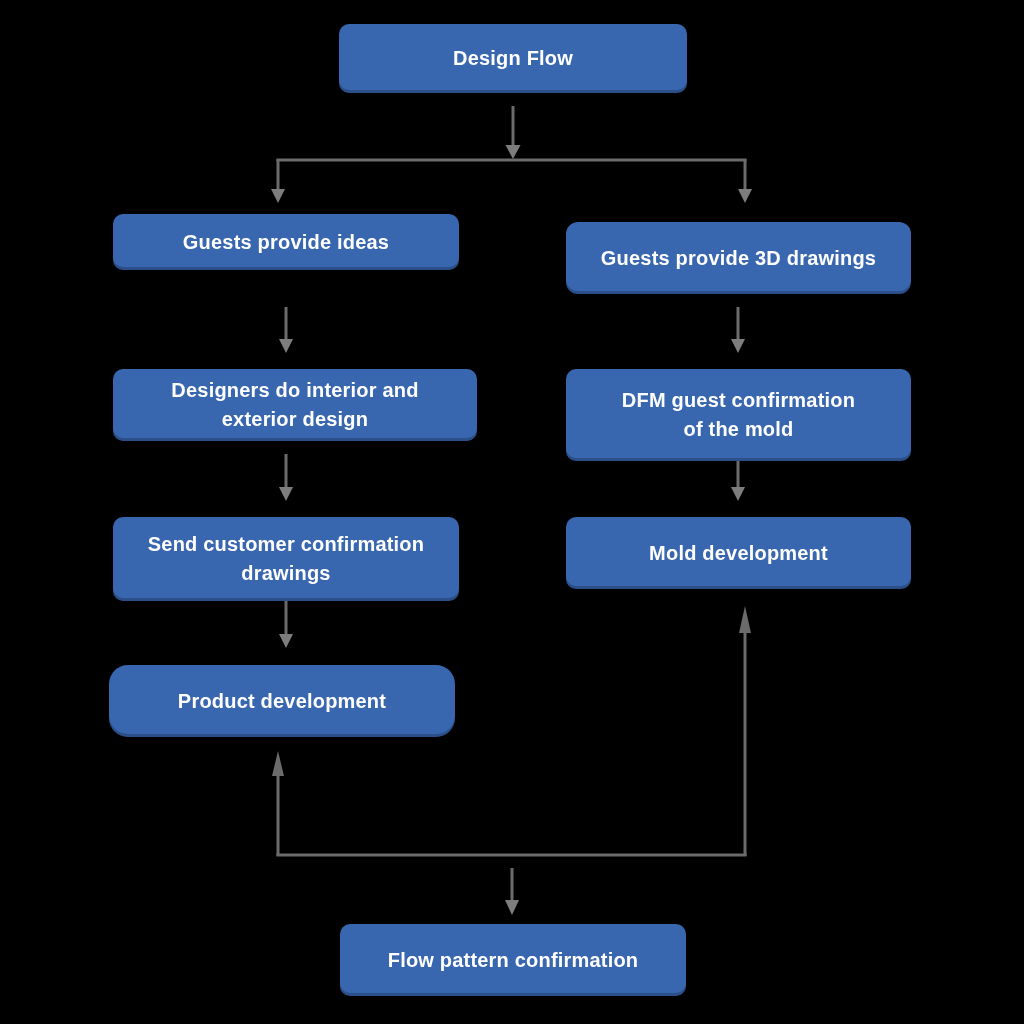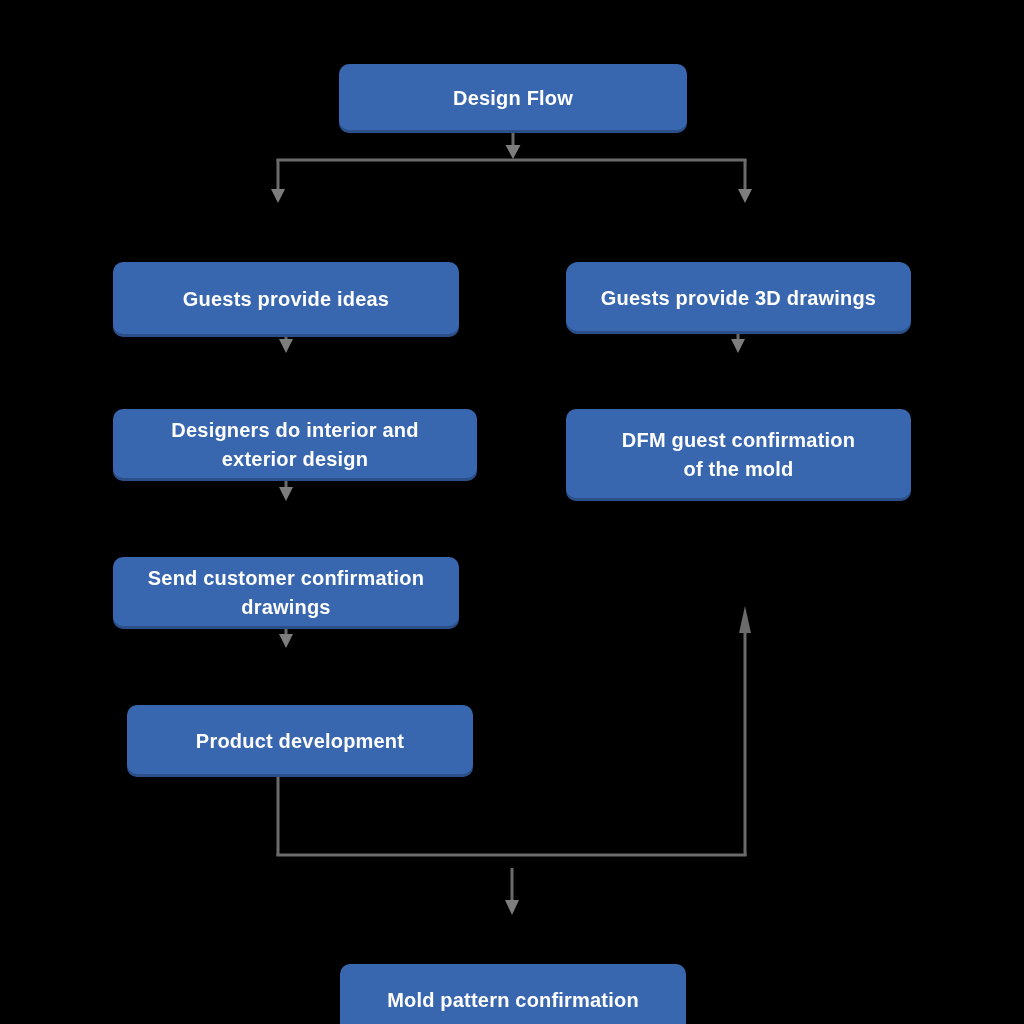--- a/index.html
+++ b/index.html
@@ -41,28 +41,27 @@
     align-items: center;
     justify-content: center;
     text-align: center;
     font-weight: 700;
     font-size: 20px;
     line-height: 1.45;
     letter-spacing: 0.2px;
     white-space: pre-line;
     box-shadow: inset 0 -3px 0 rgba(0,0,0,0.22);
     padding: 12px 14px;
-    margin-top: 40px;
   }
   
   .n-design-flow   { left: 339px; top: 24px;  width: 348px; height: 69px; }
-  .n-guests-ideas  { left: 113px; top: 222px; width: 346px; height: 75px; }
+  .n-guests-ideas  { left: 113px; top: 214px; width: 346px; height: 56px; }
   .n-designers     { left: 113px; top: 369px; width: 364px; height: 72px; }
-  .n-send-customer { left: 113px; top: 517px; width: 346px; height: 72px; }
-  .n-product-dev   { left: 127px; top: 665px; width: 346px; height: 72px; }
+  .n-send-customer { left: 113px; top: 517px; width: 346px; height: 84px; }
+  .n-product-dev   { left: 109px; top: 665px; width: 346px; height: 72px; border-radius: 19px; }
   .n-guests-3d     { left: 566px; top: 222px; width: 345px; height: 72px; border-radius: 12px; }
   .n-dfm           { left: 566px; top: 369px; width: 345px; height: 92px; }
   .n-mold-dev      { left: 566px; top: 517px; width: 345px; height: 72px; }
   .n-test-pattern  { left: 340px; top: 924px; width: 346px; height: 72px; }
 </style>
 </head>
 <body>
 
 <div class="stage">
 
@@ -147,18 +146,21 @@
 
   <div class="node n-guests-3d">
     <span>Guests provide 3D drawings</span>
   </div>
 
   <div class="node n-dfm">
     <span>DFM guest confirmation
 of the mold</span>
   </div>
 
+  <div class="node n-mold-dev">
+    <span>Mold development</span>
+  </div>
 
   <div class="node n-test-pattern">
-    <span>Mold pattern confirmation</span>
+    <span>Flow pattern confirmation</span>
   </div>
 
 </div>
 
 </body></html>

